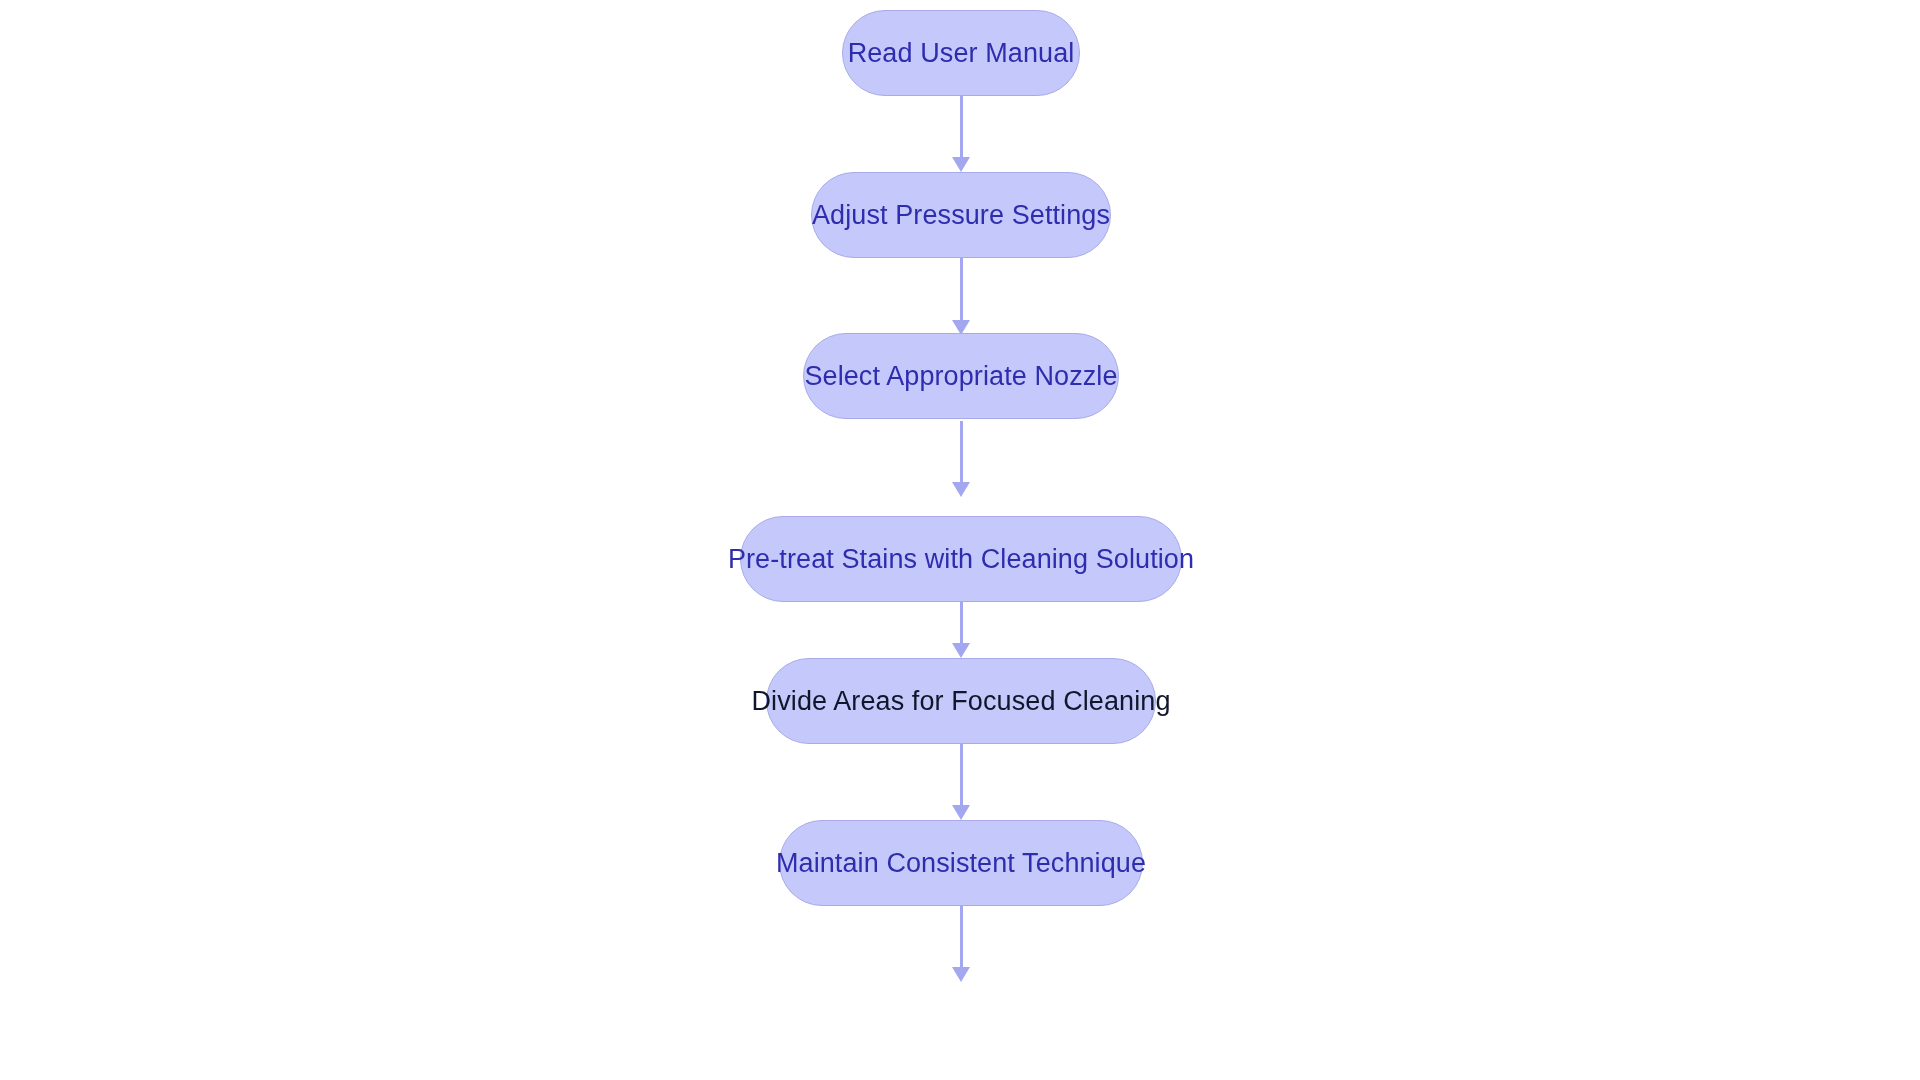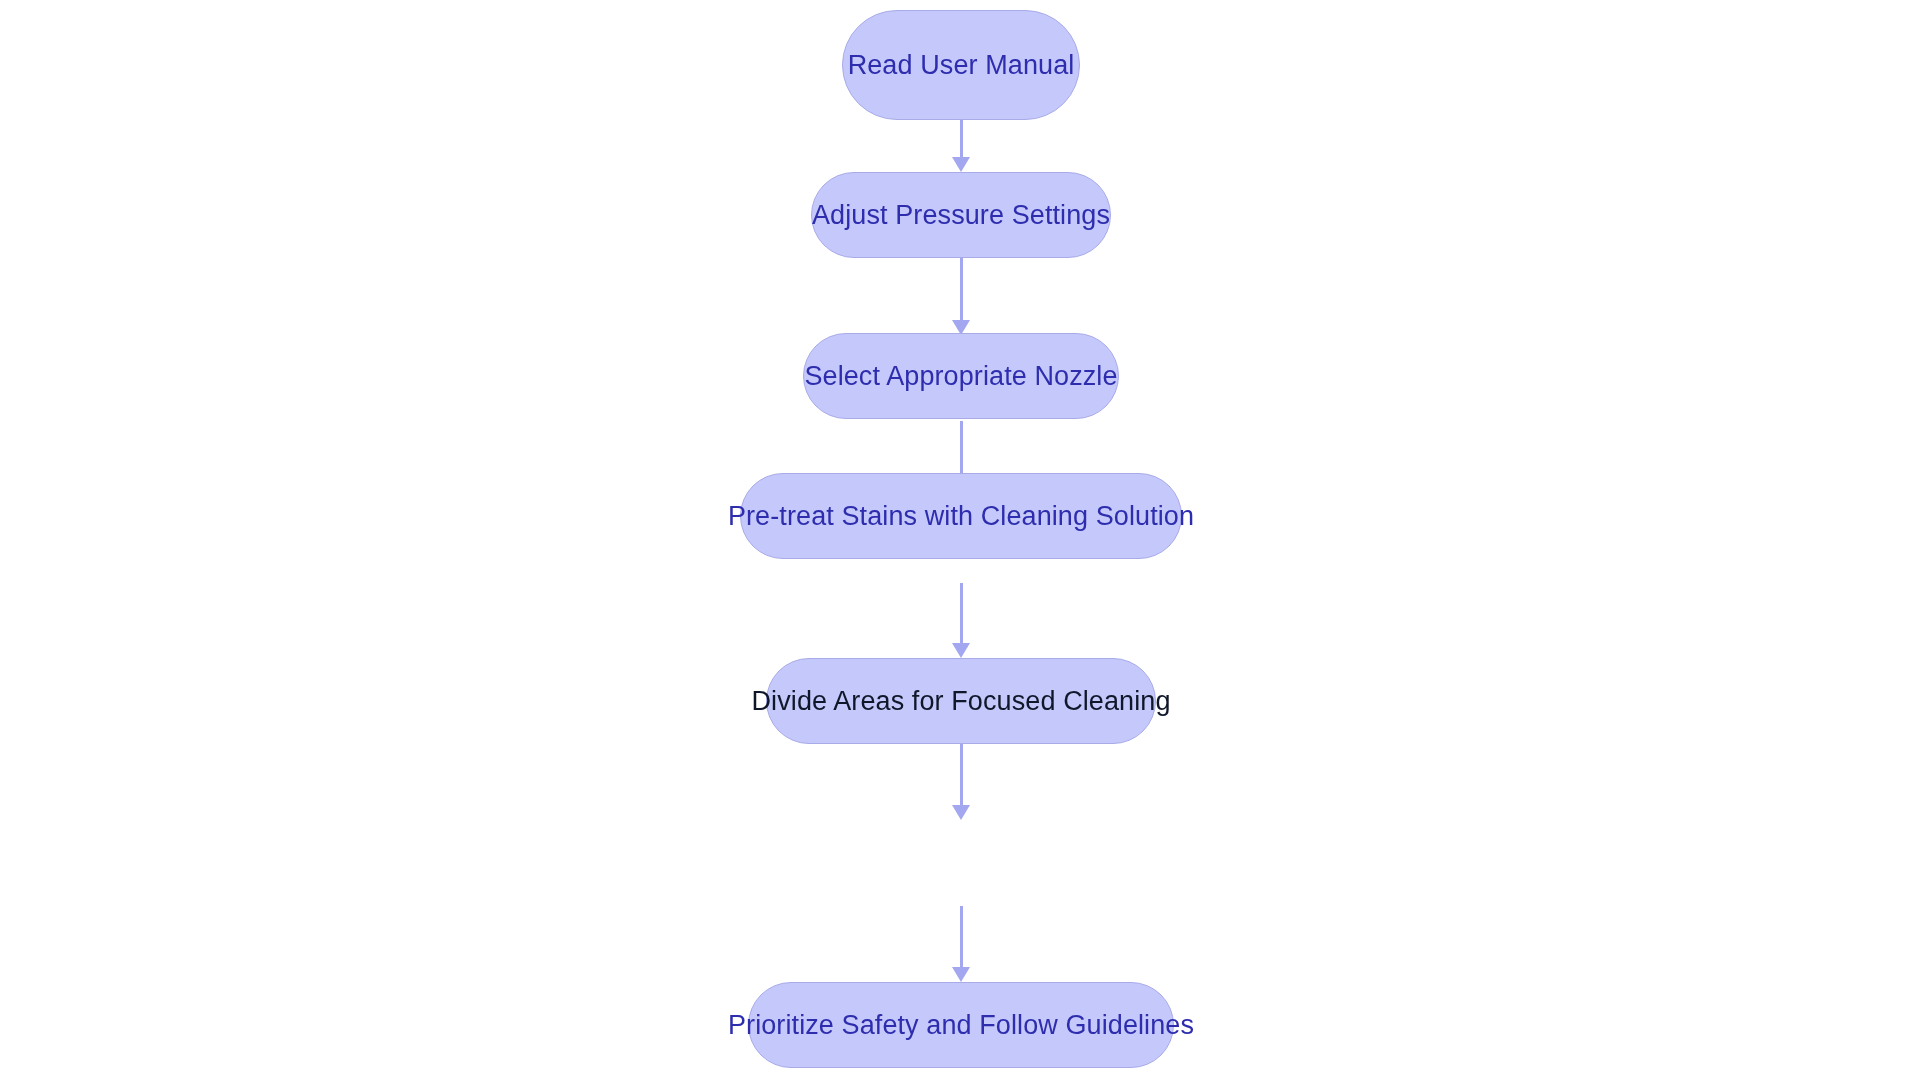--- a/index.html
+++ b/index.html
@@ -82,31 +82,31 @@
       <div class="head" style="top: 60px; border-top-color: rgb(163, 167, 239);"></div>
     </div>
     <div class="connector" style="left: 961px; top: 744px;">
       <div class="stem" style="height: 61px; background: rgb(163, 167, 239); width: 3px; left: -1.5px;"></div>
       <div class="head" style="top: 61px; border-top-color: rgb(163, 167, 239);"></div>
     </div>
     <div class="connector" style="left: 961px; top: 906px;">
       <div class="stem" style="height: 61px; background: rgb(163, 167, 239); width: 3px; left: -1.5px;"></div>
       <div class="head" style="top: 61px; border-top-color: rgb(163, 167, 239);"></div>
     </div>
-    <div class="flow-node" style="width: 238px; height: 110px; left: 842px; top: 10px; background: rgb(197, 200, 250); border-color: rgb(168, 171, 232); color: rgb(45, 45, 174); font-size: 27px;">
+    <div class="flow-node" style="width: 238px; height: 86px; left: 842px; top: 10px; background: rgb(197, 200, 250); border-color: rgb(168, 171, 232); color: rgb(45, 45, 174); font-size: 27px;">
       <span>Read User Manual</span>
     </div>
     <div class="flow-node" style="width: 300px; height: 86px; left: 811px; top: 172px; background: rgb(197, 200, 250); border-color: rgb(168, 171, 232); color: rgb(45, 45, 174); font-size: 27px; text-align: right;">
       <span>Adjust Pressure Settings</span>
     </div>
     <div class="flow-node" style="width: 316px; height: 86px; left: 803px; top: 333px; background: rgb(197, 200, 250); border-color: rgb(168, 171, 232); color: rgb(45, 45, 174); font-size: 27px;">
       <span>Select Appropriate Nozzle</span>
     </div>
-    <div class="flow-node" style="width: 442px; height: 86px; left: 740px; top: 473px; background: rgb(197, 200, 250); border-color: rgb(168, 171, 232); color: rgb(45, 45, 174); font-size: 27px;">
+    <div class="flow-node" style="width: 442px; height: 86px; left: 740px; top: 516px; background: rgb(197, 200, 250); border-color: rgb(168, 171, 232); color: rgb(45, 45, 174); font-size: 27px;">
       <span>Pre-treat Stains with Cleaning Solution</span>
     </div>
     <div class="flow-node" style="width: 390px; height: 86px; left: 766px; top: 658px; background: rgb(197, 200, 250); border-color: rgb(168, 171, 232); color: #0f172a; font-size: 27px;">
       <span>Divide Areas for Focused Cleaning</span>
     </div>
-    <div class="flow-node" style="width: 426px; height: 86px; left: 748px; top: 982px; background: rgb(197, 200, 250); border-color: rgb(168, 171, 232); color: rgb(45, 45, 174); font-size: 27px;">
-      <span>Prioritize Safety and Follow Guidelines</span>
+    <div class="flow-node" style="width: 364px; height: 86px; left: 779px; top: 820px; background: rgb(197, 200, 250); border-color: rgb(168, 171, 232); color: rgb(45, 45, 174); font-size: 27px;">
+      <span>Maintain Consistent Technique</span>
     </div>
   </div>
 
 </body></html>

